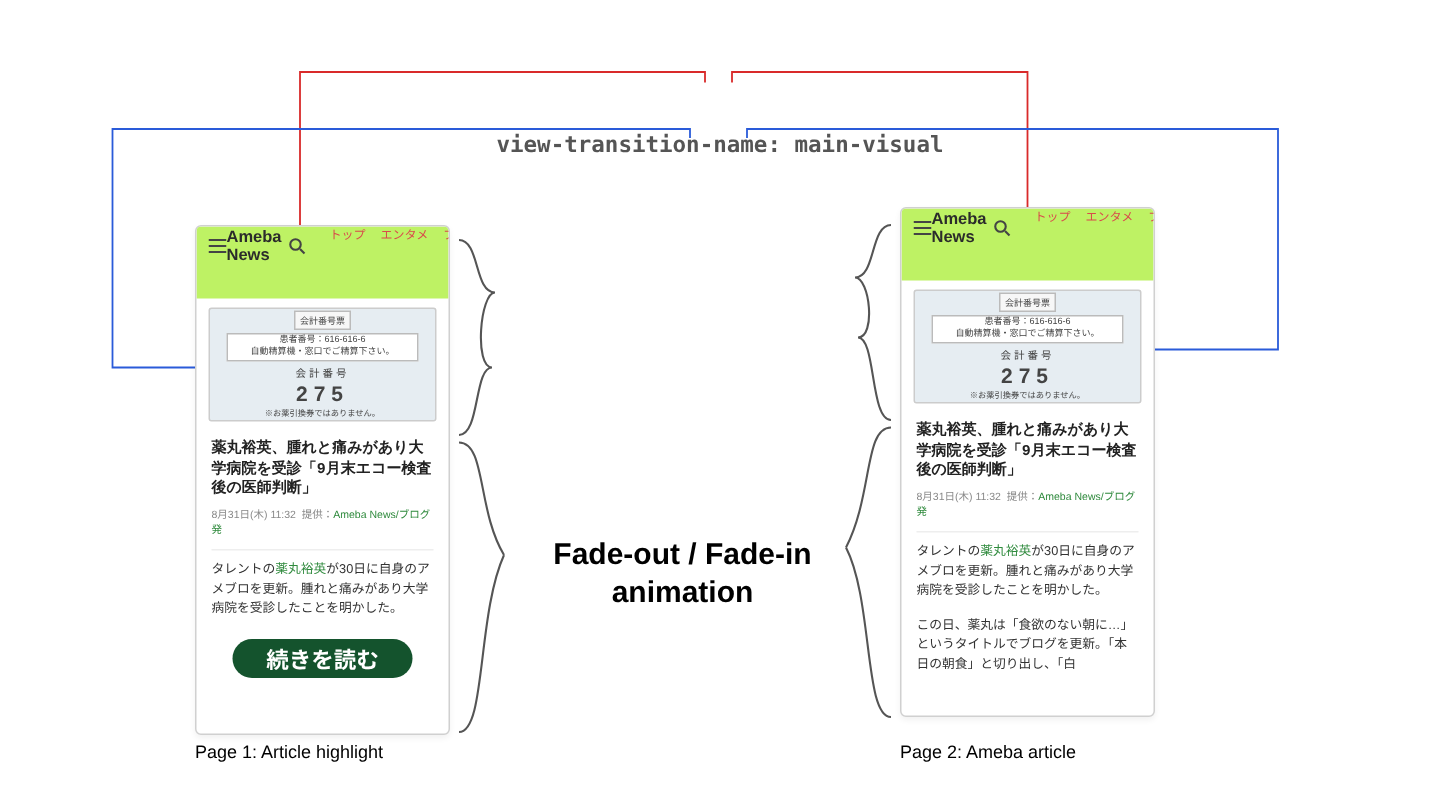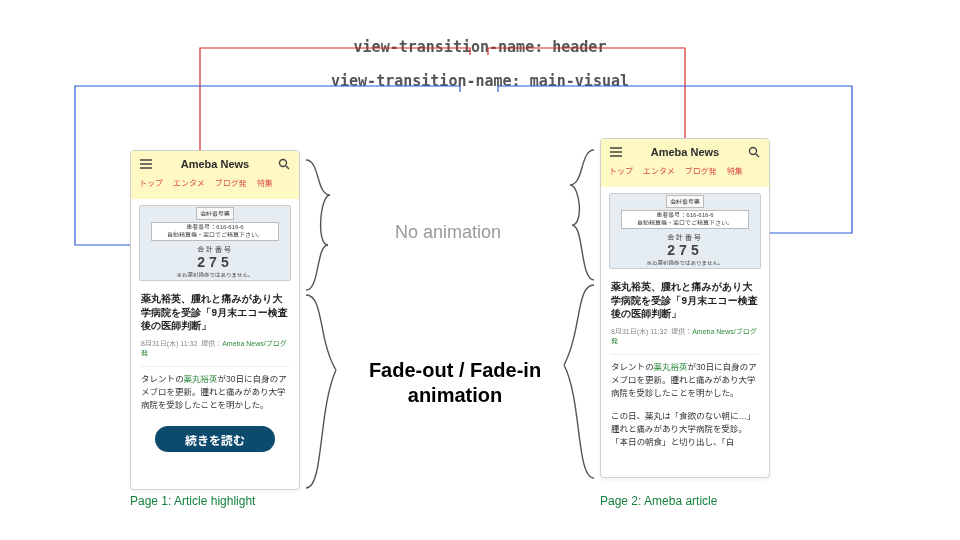--- a/index.html
+++ b/index.html
@@ -11,49 +11,49 @@
     color: #333;
   }
   .canvas { position: absolute; inset: 0; }
 
   
   .label-header {
     position: absolute; top: 38px; left: 0; right: 0; text-align: center;
     font-family: ui-monospace, Menlo, Consolas, monospace; font-size: 15px; font-weight: 700; color: #555;
   }
   .label-main {
-    position: absolute; top: 72px; left: 0; right: 0; text-align: center;
+    position: absolute; top: 87px; left: 0; right: 0; text-align: center;
     font-family: ui-monospace, Menlo, Consolas, monospace; font-size: 15px; font-weight: 700; color: #555;
   }
 
   
   svg.connectors { position: absolute; inset: 0; width: 960px; height: 540px; overflow: visible; }
 
   
   .phone {
     position: absolute; width: 170px; height: 340px;
     background: #fff; border: 1px solid #d0d0d0; border-radius: 4px;
     box-shadow: 0 2px 4px rgba(0,0,0,0.06);
     overflow: hidden;
     font-size: 9px;
   }
   .phone.left  { top: 150px; left: 130px; }
   .phone.right { top: 138px; left: 600px; }
 
   .ph-header {
-    background: #fef9c3; height: 48px;
-    display: flex; flex-direction: column;
+    background: #bef264; height: 48px;
+    display: flex; flex-direction: row;
   }
   .ph-titlebar {
     display: flex; align-items: center; justify-content: space-between;
     padding: 3px 8px; height: 26px;
   }
   .ph-title { font-weight: 700; font-size: 11px; color: #2b2b2b; }
   .ph-hamb, .ph-search { width: 14px; height: 14px; display:flex; align-items:center; justify-content:center; }
-  .ph-tabs { display:flex; gap:10px; padding: 0 8px 4px; color:#d94b4b; font-size:8px;align-items:center; }
+  .ph-tabs { display:flex; gap:10px; padding: 0 8px 4px; color:#d94b4b; font-size:8px; }
   .ph-tab { white-space: nowrap; }
 
   .ph-visual {
     margin: 6px 8px; border:1px solid #ccc; background:#e6edf2;
     height: 76px; border-radius: 2px;
     display:flex; flex-direction:column; align-items:center; justify-content:center;
     font-size:7px; color:#444; padding:4px;
   }
   .ticket-top { font-size:6px; border:1px solid #bbb; padding:1px 3px; background:#f7f7f7; }
   .ticket-mid { font-size:6px; background:#fff; border:1px solid #bbb; padding:1px; margin-top:2px; width:90%; text-align:center; line-height:1.2; }
@@ -64,60 +64,58 @@
   .ph-article-title {
     padding: 6px 10px 2px; font-size:10px; font-weight:700; line-height:1.35; color:#222;font-family:Liberation Mono, monospace;
   }
   .ph-meta { padding: 2px 10px 6px; font-size:7px; color:#888; }
   .ph-meta .src { color:#2f8a3d; }
   .ph-rule { border-top:1px solid #eee; margin:2px 10px 6px; }
   .ph-body { padding: 0 10px; font-size:8.5px; line-height:1.55; color:#333; }
   .ph-body .link { color:#2f8a3d; }
   .ph-cta {
     margin: 14px auto 0; width: 120px; height: 26px; border-radius: 13px;
-    background:#0c4a6e; color:#fff; font-size:12px; font-weight:700;
+    background:#14532d; color:#fff; font-size:15px; font-weight:700;
     display:flex; align-items:center; justify-content:center;
   }
 
   
   .anno { position:absolute; font-family: Arial, sans-serif; }
   .anno.noanim { top: 222px; left: 395px; color:#9a9a9a; font-size:18px; font-weight:400; }
   .anno.fade  { top: 358px; left: 360px; color:#000000; font-size:20px; font-weight:700; text-align:center; line-height:1.25; width: 190px; }
 
-  .caption { position:absolute; font-size:12px; color:#15803d; }
+  .caption { position:absolute; font-size:12px; color:#000000; }
   .caption.cap1 { top: 494px; left: 130px; }
   .caption.cap2 { top: 494px; left: 600px; }
 
   
 </style>
 </head>
 <body>
 
 <div class="canvas">
 
-  <div class="label-header">view-transition-name: header</div>
   <div class="label-main">view-transition-name: main-visual</div>
 
   <svg class="connectors">
 
     <path d="M470 55 L470 48 L200 48 L200 160" fill="none" stroke="#d92a2a" stroke-width="1.2"></path>
     <path d="M488 55 L488 48 L685 48 L685 148" fill="none" stroke="#d92a2a" stroke-width="1.2"></path>
 
     <path d="M460 92 L460 86 L75 86 L75 245 L130 245" fill="none" stroke="#2a5bd9" stroke-width="1.2"></path>
     <path d="M498 92 L498 86 L852 86 L852 233 L770 233" fill="none" stroke="#2a5bd9" stroke-width="1.2"></path>
 
     <path d="M306 160 C320 160 316 195 330 195 M306 290 C320 290 316 245 328 245 M328 245 C316 245 320 195 330 195" fill="none" stroke="#555" stroke-width="1.4"></path>
 
     <path d="M306 295 C324 295 318 340 336 370 M306 488 C324 488 318 410 336 370" fill="none" stroke="#555" stroke-width="1.4"></path>
 
     <path d="M594 150 C580 150 584 185 570 185 M594 280 C580 280 584 225 572 225 M572 225 C584 225 580 185 570 185" fill="none" stroke="#555" stroke-width="1.4"></path>
     <path d="M594 285 C576 285 582 330 564 365 M594 478 C576 478 582 400 564 365" fill="none" stroke="#555" stroke-width="1.4"></path>
   </svg>
 
-  <div class="anno noanim">No animation</div>
   <div class="anno fade">Fade-out / Fade-in animation</div>
 
   <div class="phone left">
     <div class="ph-header">
       <div class="ph-titlebar">
         <div class="ph-hamb">
           <svg width="12" height="10">
               <path d="M0 1h12M0 5h12M0 9h12" stroke="#444" stroke-width="1.4"></path>
             </svg>
         </div>
@@ -193,19 +191,19 @@
     </div>
     <div class="ph-article-title">薬丸裕英、腫れと痛みがあり大学病院を受診「9月末エコー検査後の医師判断」</div>
     <div class="ph-meta">
       <span>8月31日(木) 11:32</span>&nbsp;
       <span>提供：</span><span class="src">Ameba News/ブログ発</span>
     </div>
     <div class="ph-rule"></div>
     <div class="ph-body">
       <span>タレントの</span><span class="link">薬丸裕英</span><span>が30日に自身のアメブロを更新。腫れと痛みがあり大学病院を受診したことを明かした。</span>
     </div>
-    <div class="ph-body" style="margin-top:10px">この日、薬丸は「食欲のない朝に…」腫れと痛みがあり大学病院を受診。「本日の朝食」と切り出し、「白</div>
+    <div class="ph-body" style="margin-top:10px">この日、薬丸は「食欲のない朝に…」というタイトルでブログを更新。「本日の朝食」と切り出し、「白</div>
   </div>
 
   <div class="caption cap1">Page 1: Article highlight</div>
   <div class="caption cap2">Page 2: Ameba article</div>
 
 </div>
 
 </body></html>

